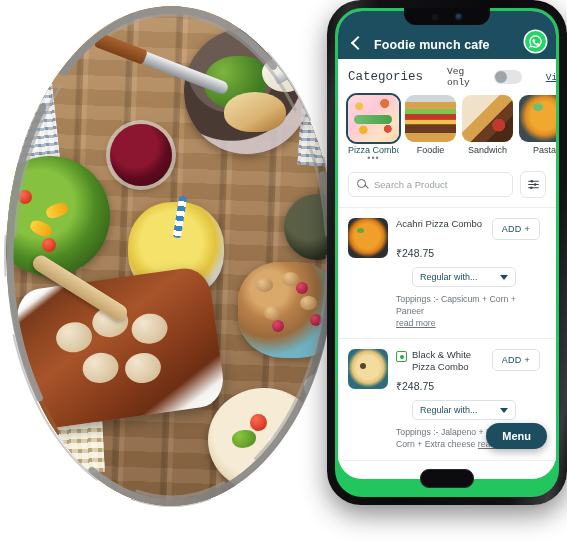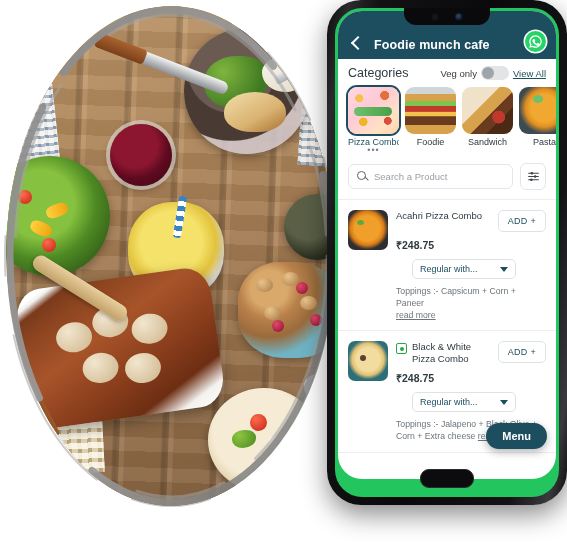--- a/index.html
+++ b/index.html
@@ -167,21 +167,21 @@
   }
   .back-ico{width:16px;height:16px;position:relative;flex:none;margin-bottom:1px;}
   .back-ico:before{content:"";position:absolute;left:5px;top:3px;width:8px;height:8px;
     border-left:2px solid #fff;border-bottom:2px solid #fff;transform:rotate(45deg);}
   .appbar-title{color:#fff;font-size:12.5px;font-weight:bold;letter-spacing:.1px;flex:1;}
   .wa{width:21px;height:21px;border-radius:50%;background:#25d366;position:relative;flex:none;
       box-shadow:0 0 0 1.5px #fff;}
   .wa svg{position:absolute;left:3px;top:3px;}
 
   .cat-head{
-    display:flex;align-items:center;padding:7px 10px 4px 10px;gap:4px;background:#fff;
+    display:flex;align-items:center;padding:7px 10px 4px 10px;gap:24px;background:#fff;font-family:Liberation Mono, monospace;
   }
   .cat-title{font-size:12.5px;color:#2f3a40;flex:1;}
   .veg-label{font-size:9.5px;color:#3a3a3a;}
   .toggle{width:28px;height:14px;border-radius:8px;background:#e2e4e6;position:relative;flex:none;}
   .toggle .knob{position:absolute;left:1px;top:1px;width:12px;height:12px;border-radius:50%;background:#9fa5a9;}
   .view-all{font-size:9.5px;color:#1d4e5f;text-decoration:underline;white-space:nowrap;}
 
   .cat-row{display:flex;gap:6px;padding:3px 0 2px 10px;overflow:hidden;background:#fff;}
   .cat-item{width:51px;flex:none;}
   .cat-thumb{width:51px;height:47px;border-radius:9px;overflow:hidden;position:relative;background:#ddd;}
@@ -211,36 +211,36 @@
   .search-box{flex:1;height:25px;border:1px solid #e3e5e8;border-radius:6px;background:#fff;
     display:flex;align-items:center;gap:6px;padding:0 8px;box-sizing:border-box;}
   .search-ico{width:11px;height:11px;position:relative;flex:none;}
   .search-ico:before{content:"";position:absolute;left:0;top:0;width:7px;height:7px;border:1.4px solid #5c6468;border-radius:50%;}
   .search-ico:after{content:"";position:absolute;left:7px;top:7px;width:5px;height:1.4px;background:#5c6468;transform:rotate(45deg);}
   .search-ph{font-size:9.5px;color:#9aa1a6;text-align:right;}
   .filter-btn{width:24px;height:25px;border:1px solid #e3e5e8;border-radius:6px;background:#fff;
     display:flex;align-items:center;justify-content:center;flex:none;}
 
   .prod-list{background:#fff;}
-  .prod{display:flex;padding:10px 10px 9px 10px;gap:8px;border-bottom:1px solid #eceef0;position:relative;justify-content:center;}
+  .prod{display:flex;padding:10px 16px 9px 10px;gap:8px;border-bottom:1px solid #eceef0;position:relative;justify-content:center;}
   .prod-thumb{width:40px;height:40px;border-radius:7px;flex:none;position:relative;overflow:hidden;}
   .pz-a{background:radial-gradient(circle at 48% 46%,#f0a02a 0 42%,#d97c18 56%,#2f2f31 70% 100%);}
   .pz-a:after{content:"";position:absolute;left:9px;top:10px;width:7px;height:5px;border-radius:50%;background:#5fa83a;}
   .pz-b{background:radial-gradient(circle at 50% 46%,#f3dca0 0 40%,#e2c274 54%,#2e6e78 68% 100%);}
   .pz-b:after{content:"";position:absolute;left:12px;top:14px;width:6px;height:6px;border-radius:50%;background:#5a4230;}
   .prod-body{flex:1;min-width:0;}
   .prod-top{display:flex;align-items:flex-start;gap:5px;}
   .veg-mark{width:9px;height:9px;border:1.3px solid #2aa745;border-radius:2px;flex:none;margin-top:2px;
     display:flex;align-items:center;justify-content:center;}
   .veg-mark i{width:4px;height:4px;border-radius:50%;background:#2aa745;display:block;}
   .prod-name{font-size:9.5px;color:#2f3a40;flex:1;line-height:1.25;}
   .add-btn{border:1px solid #dfe2e5;border-radius:5px;background:#fff;color:#1d4e5f;
     font-size:9px;font-weight:normal;padding:5px 9px;white-space:nowrap;flex:none;
     font-family:"Liberation Sans", sans-serif;letter-spacing:.3px;}
-  .prod-price{font-size:10.5px;color:#2f3a40;margin-top:6px;font-weight:bold;}
+  .prod-price{font-size:10.5px;color:#2f3a40;margin-top:6px;font-weight:normal;}
   .variant{display:inline-flex;align-items:center;gap:22px;border:1px solid #dfe2e5;border-radius:5px;
     padding:4px 7px;margin-top:7px;background:#fff;margin-left:16px;}
   .variant span{font-size:9px;color:#1d4e5f;}
   .caret{width:0;height:0;border-left:4px solid transparent;border-right:4px solid transparent;
     border-top:5px solid #1d4e5f;}
   .toppings{font-size:8.7px;color:#6c757b;margin-top:7px;line-height:1.35;}
   .read-more{color:#6c757b;text-decoration:underline;}
 
   .menu-fab{
     position:absolute;right:9px;bottom:30px;background:#1d4e5f;color:#fff;

